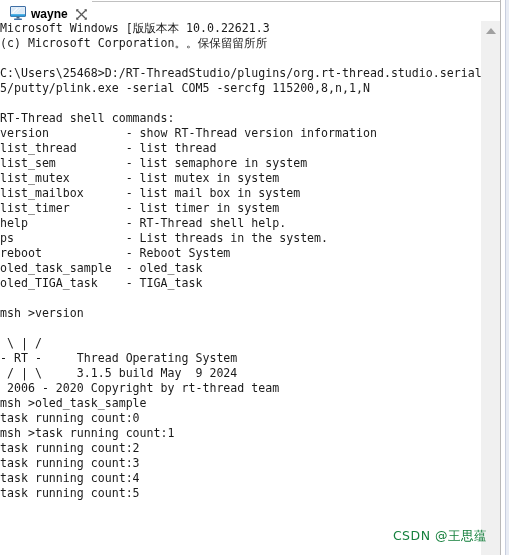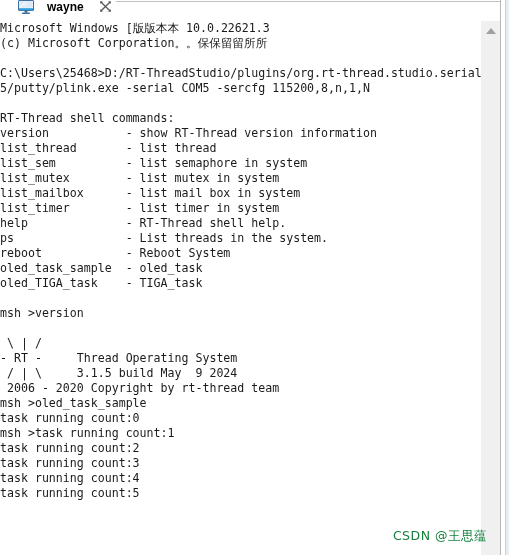--- a/index.html
+++ b/index.html
@@ -36,25 +36,25 @@
     left: 82px; top: 1px;
     right: 0;
     height: 19px;
     border-top: 1px solid #c0c0c0;
     border-left: 1px solid #c0c0c0;
     box-sizing: border-box;
     background: #ffffff;
   }
   .tab {
     position: absolute;
-    left: 16px; top: 0;
+    left: 8px; top: 0;
     height: 21px;
     display: flex;
-    align-items: flex-start;
-    gap: 12px;
+    align-items: flex-end;
+    gap: 4px;
     padding: 0 4px 0 2px;
     background: #ffffff;
     box-sizing: border-box;
   }
   .tab-icon {
     width: 17px; height: 15px;
     flex: 0 0 auto;
     display: block;
   }
   .tab-label {

